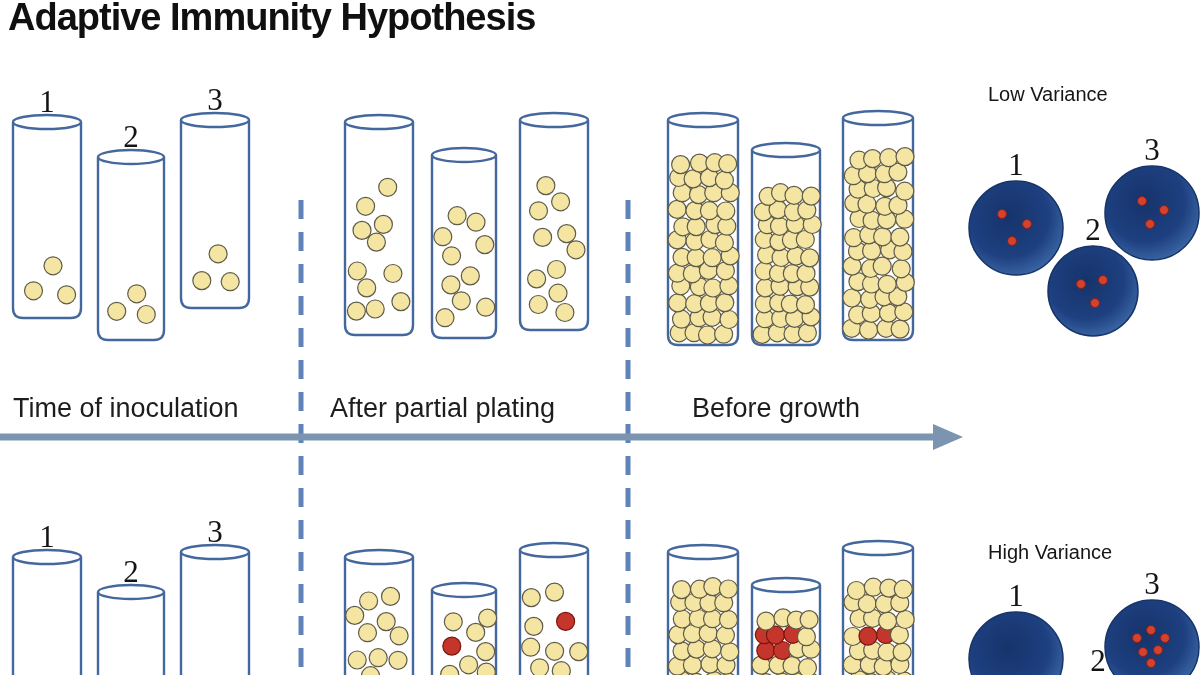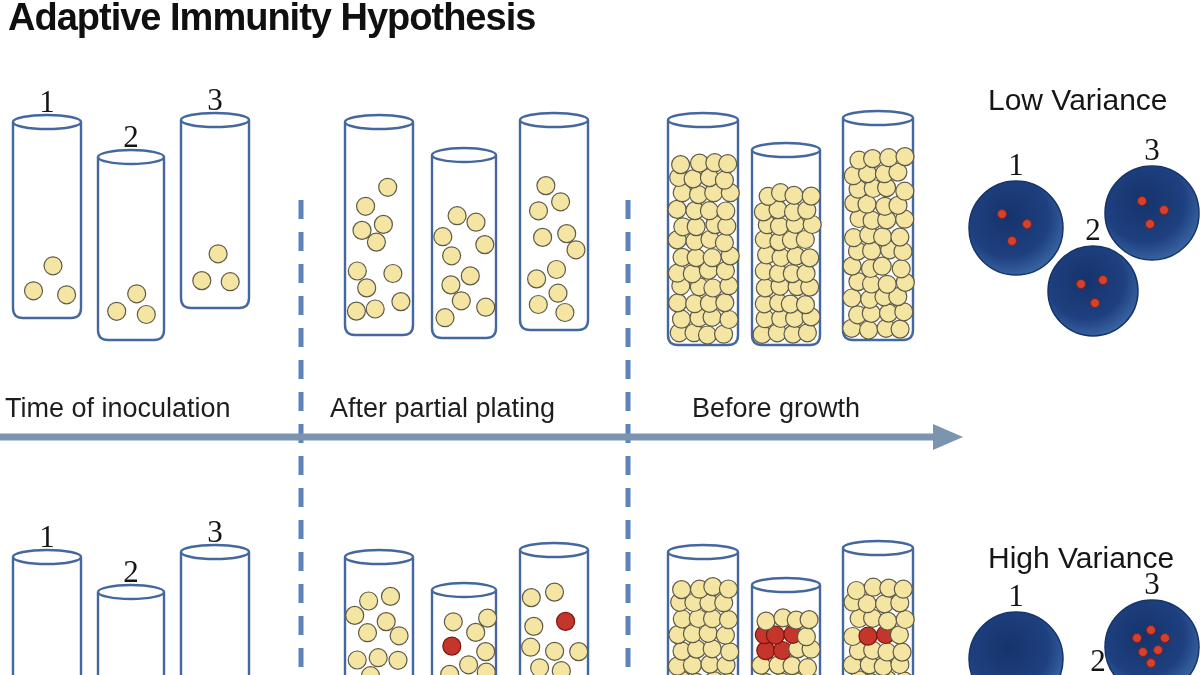--- a/index.html
+++ b/index.html
@@ -2,24 +2,24 @@
 <html><head>
 <meta charset="utf-8">
 <style>
   *{margin:0;padding:0;box-sizing:border-box}
   html,body{width:1200px;height:675px;background:#ffffff;overflow:hidden}
   body{position:relative;font-family:"Liberation Sans",sans-serif}
   #scene{position:absolute;left:0;top:0}
   .overlay{position:absolute;white-space:nowrap}
   #title{left:8px;top:-4px;font-size:38px;font-weight:700;letter-spacing:-1px;color:#101010}
   .stage-label{font-size:27px;color:#1d1d1d}
-  #stage-1{left:5px;top:393px}
+  #stage-1{left:13px;top:393px}
   #stage-2{left:330px;top:393px}
   #stage-3{left:692px;top:393px}
-  .variance-label{font-size:30px;color:#161616}
+  .variance-label{font-size:20px;color:#161616}
   #low-variance{left:988px;top:83px}
   #high-variance{left:988px;top:541px}
   .num{font-family:"Liberation Serif","DejaVu Serif",serif;font-size:31px;fill:#141414}
 </style>
 </head>
 <body>
 
 <svg id="scene" width="1200" height="675" viewBox="0 0 1200 675">
   <defs>
     <radialGradient id="plateGrad" cx="42%" cy="38%" r="78%">

